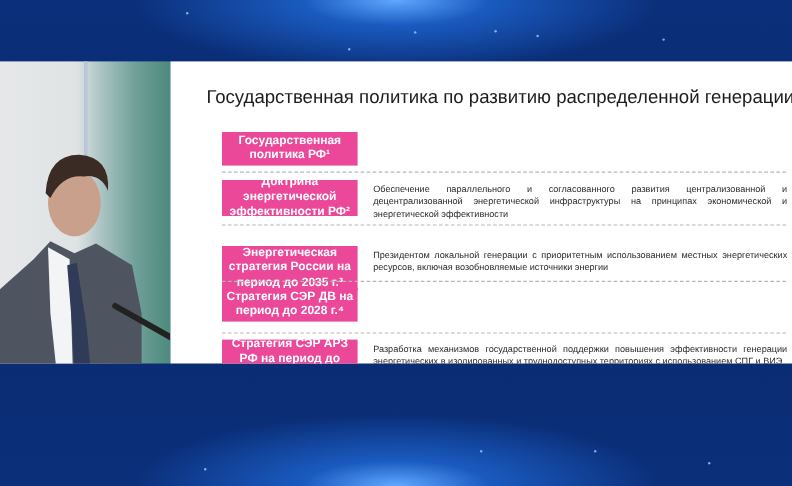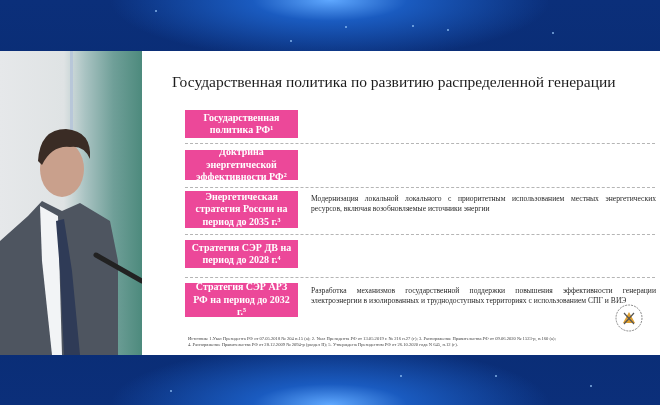--- a/index.html
+++ b/index.html
@@ -2,21 +2,21 @@
 <html><head>
 <meta charset="utf-8">
 <style>
   html,body{margin:0;padding:0;}
   body{width:660px;height:405px;overflow:hidden;position:relative;
     background: radial-gradient(ellipse 220px 60px at 330px 0px, #5fa8ff 0%, #1a5bc0 35%, rgba(8,40,120,0) 100%),
                 radial-gradient(ellipse 220px 60px at 330px 405px, #5fa8ff 0%, #1a5bc0 35%, rgba(8,40,120,0) 100%),
                 linear-gradient(180deg,#0b2f7a 0%,#082a6e 50%,#0b2f7a 100%);
     font-family:"Liberation Sans", sans-serif;}
   .star{position:absolute;width:2px;height:2px;border-radius:50%;background:#9fd0ff;opacity:.8;}
-  .stage{position:absolute;left:0;top:51px;width:660px;height:304px;overflow:hidden;font-family:Liberation Serif, serif;}
+  .stage{position:absolute;left:0;top:51px;width:660px;height:252px;overflow:hidden;}
   .left-bg{position:absolute;left:0;top:0;width:142px;height:304px;
     background:linear-gradient(90deg,#e6e8ea 0%,#dfe3e4 45%,#a9c3c2 60%,#6f9f98 80%,#4d8a7d 100%);}
   .pole{position:absolute;left:70px;top:0;width:3px;height:80px;background:#b8c7d9;}
   .speaker{position:absolute;left:0;top:70px;width:142px;height:234px;}
   .slide{position:absolute;left:142px;top:0;width:518px;height:304px;background:#ffffff;}
   .title{position:absolute;left:30px;top:22px;font-size:15.5px;color:#1c1c1c;white-space:nowrap;}
   .row{position:absolute;left:43px;width:470px;}
   .box{position:absolute;left:0;top:0;width:113px;background:#ec4899;color:#fff;
     font-size:10px;font-weight:bold;text-align:center;display:flex;align-items:center;justify-content:center;line-height:1.25;padding:0 3px;box-sizing:border-box;}
   .desc{position:absolute;left:126px;top:3px;width:345px;font-size:7.6px;color:#2a2a2a;line-height:1.35;text-align:justify;}
@@ -54,37 +54,38 @@
   <div class="slide">
     <div class="title">Государственная политика по развитию распределенной генерации</div>
 
     <div class="row" style="top:59px;height:28px">
       <div class="box" style="height:28px">Государственная политика РФ¹</div>
     </div>
     <div class="sep" style="top:92px"></div>
 
     <div class="row" style="top:99px;height:30px">
       <div class="box" style="height:30px">Доктрина энергетической эффективности РФ²</div>
+      <div class="desc">Обеспечение параллельного и согласованного развития централизованной и децентрализованной энергетической инфраструктуры на принципах экономической и энергетической эффективности</div>
     </div>
     <div class="sep" style="top:136px"></div>
 
-    <div class="row" style="top:140px;height:37px">
+    <div class="row" style="top:154px;height:37px">
       <div class="box" style="height:37px">Энергетическая стратегия России на период до 2035 г.³</div>
-      <div class="desc">Модернизация локальной локального с приоритетным использованием местных энергетических ресурсов, включая возобновляемые источники энергии</div>
+      <div class="desc">Президентом локальной генерации с приоритетным использованием местных энергетических ресурсов, включая возобновляемые источники энергии</div>
     </div>
     <div class="sep" style="top:183px"></div>
 
     <div class="row" style="top:189px;height:28px">
       <div class="box" style="height:28px">Стратегия СЭР ДВ на период до 2028 г.⁴</div>
     </div>
     <div class="sep" style="top:226px"></div>
 
     <div class="row" style="top:232px;height:34px">
       <div class="box" style="height:34px">Стратегия СЭР АРЗ РФ на период до 2032 г.⁵</div>
-      <div class="desc">Разработка механизмов государственной поддержки повышения эффективности генерации электроэнергии в изолированных и труднодоступных территориях с использованием СПГ и ВИЭ</div>
+      <div class="desc">Разработка механизмов государственной поддержки повышения эффективности генерации энергетических в изолированных и труднодоступных территориях с использованием СПГ и ВИЭ</div>
     </div>
 
     <div class="src">
       <div>Источник: 1.Указ Президента РФ от 07.05.2018 № 204 п.15 (а); 2. Указ Президента РФ от 13.05.2019 г. № 216 п.27 (г); 3. Распоряжение Правительства РФ от 09.06.2020 № 1523-р, п.160 (а);</div>
       <div>4. Распоряжение Правительства РФ от 28.12.2009 № 2094-р (раздел II); 5. Утверждена Президентом РФ от 26.10.2020 года N 645, п.12 (г).</div>
     </div>
 
     <svg class="logo" viewBox="0 0 30 30">
       <circle cx="15" cy="15" r="13" fill="none" stroke="#6b6b6b" stroke-width="0.8" stroke-dasharray="2 1"></circle>
       <path d="M9 20 L15 9 L21 20 Z" fill="#e0a030"></path>

